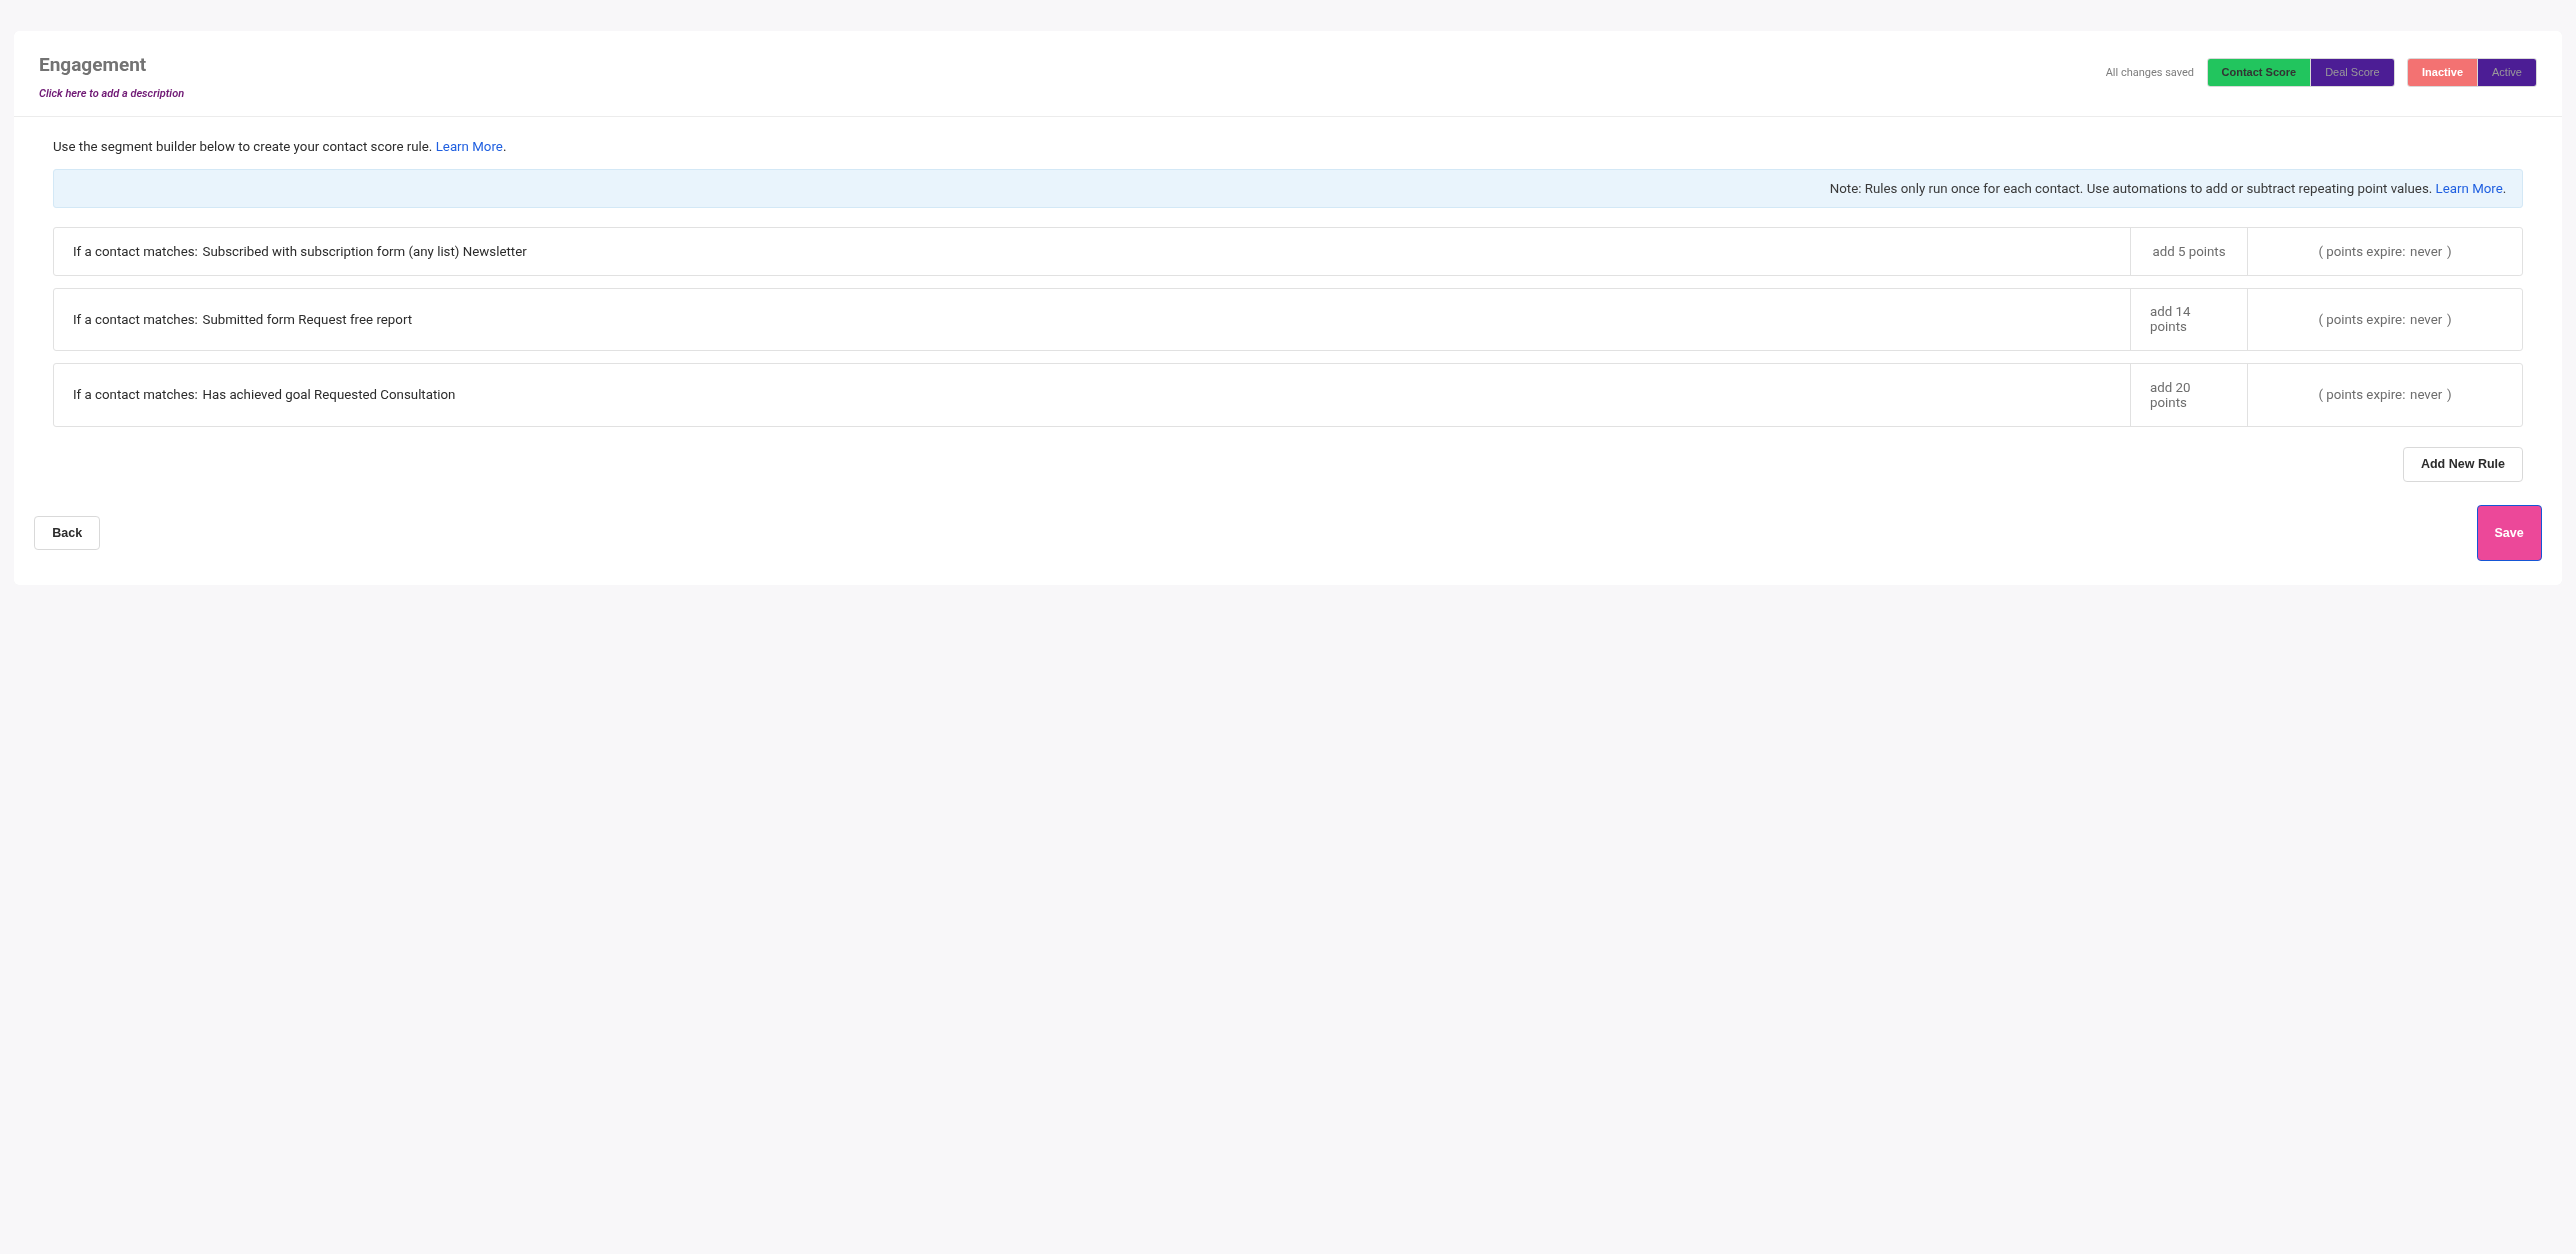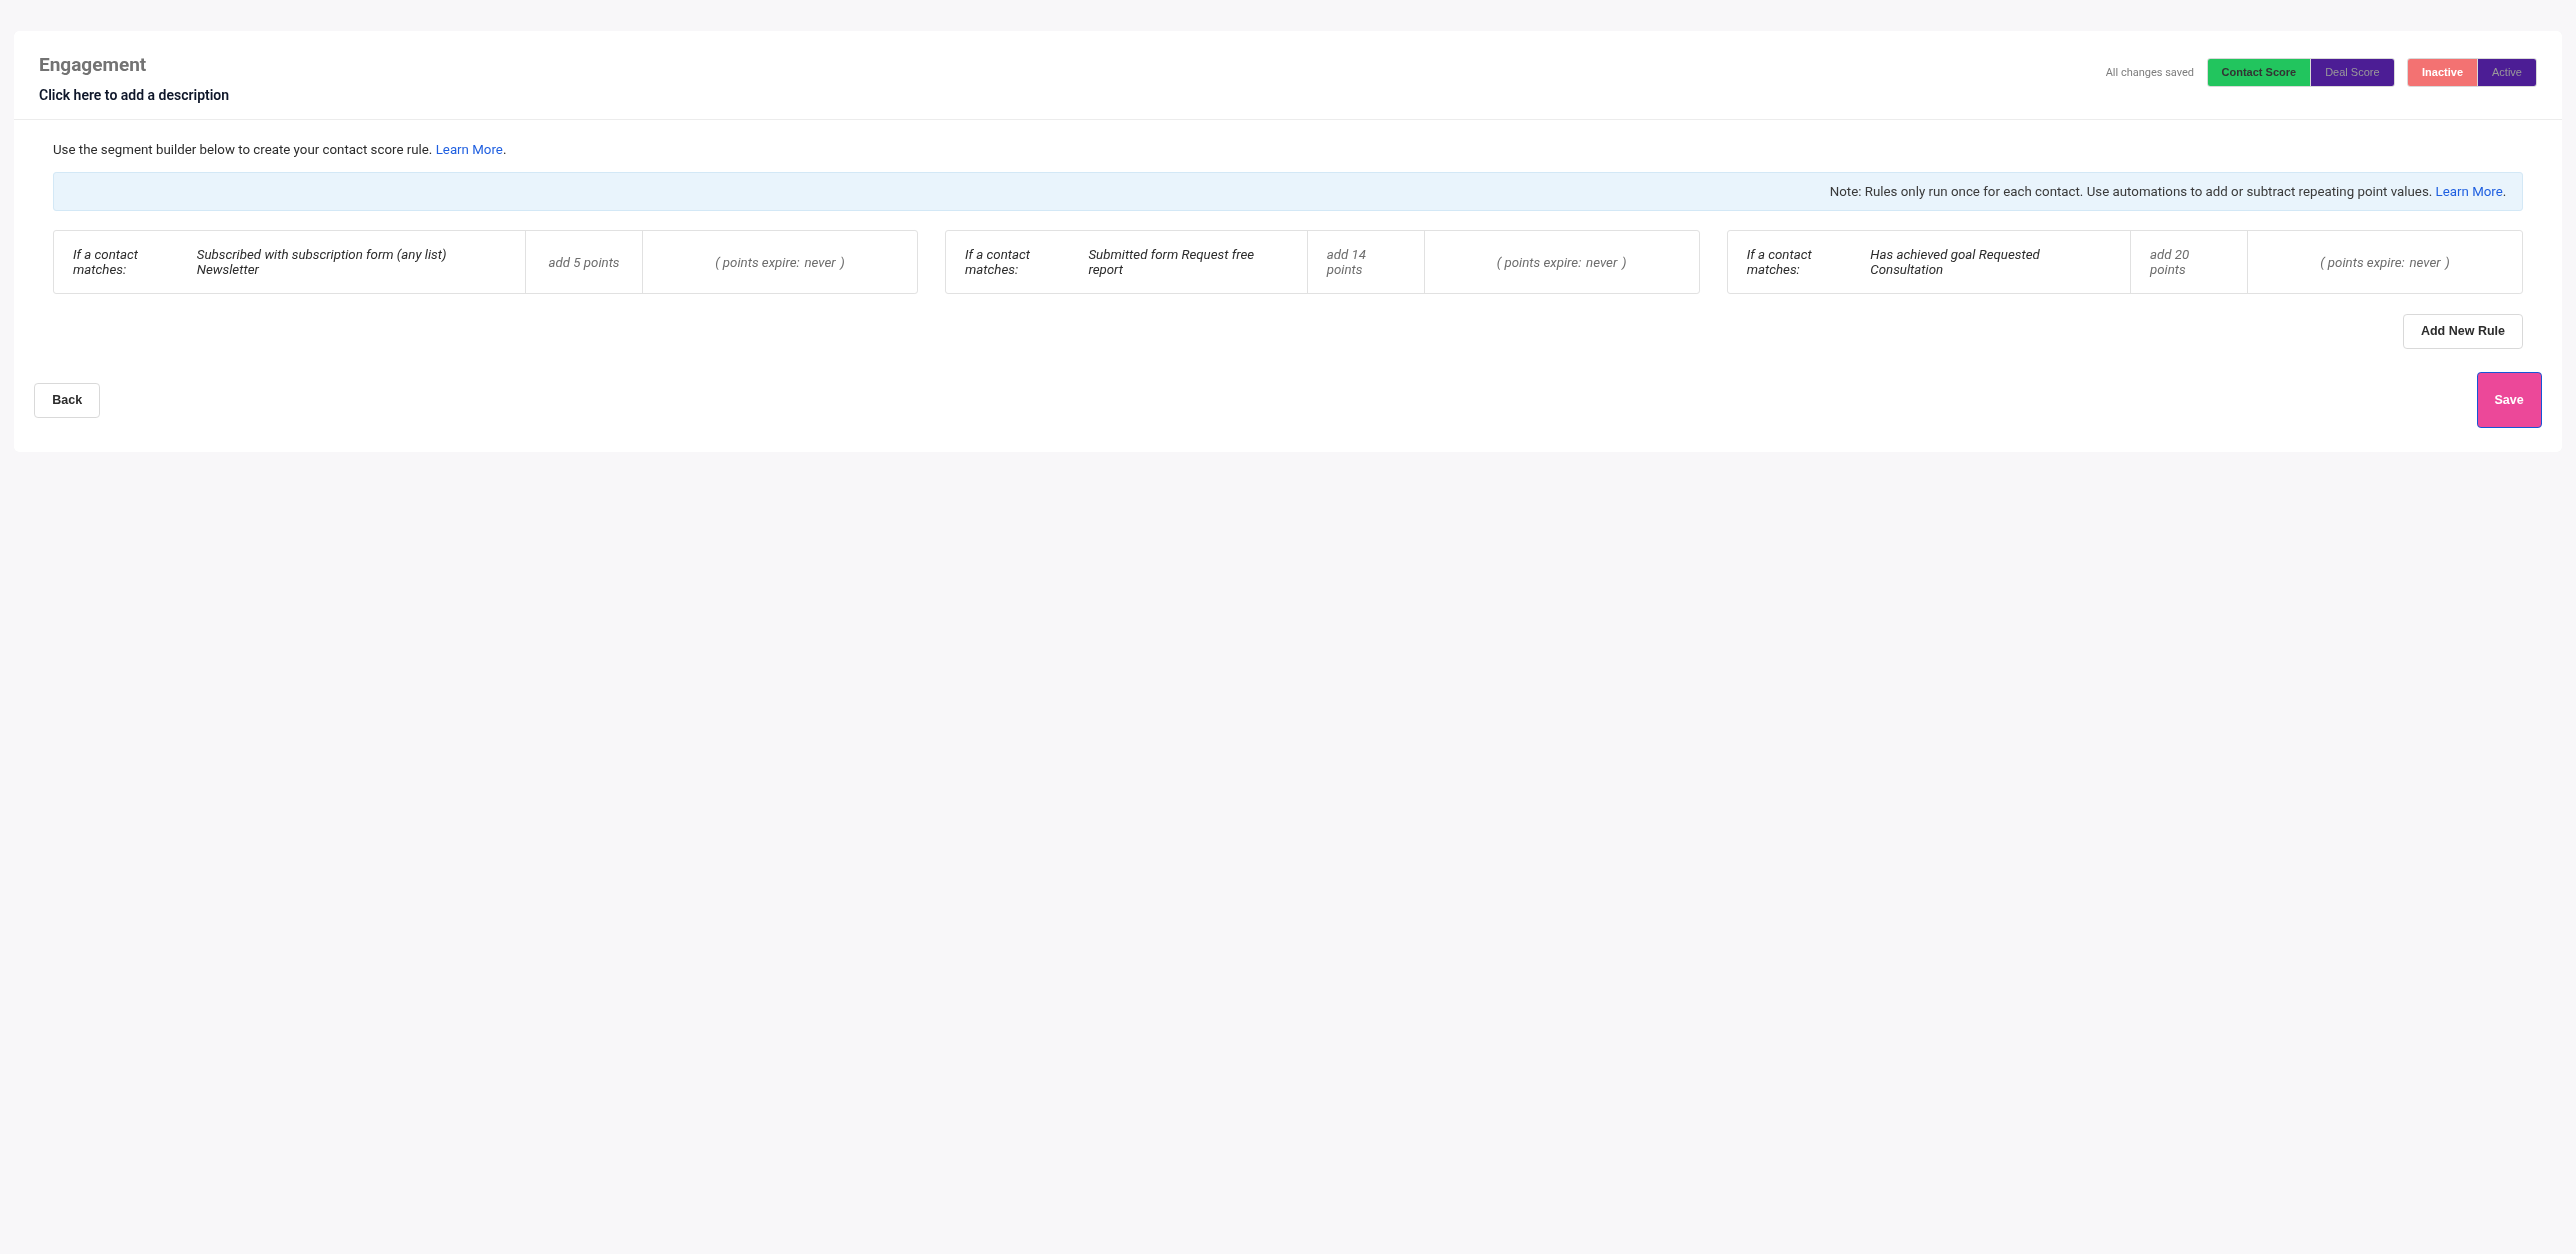--- a/index.html
+++ b/index.html
@@ -29,23 +29,24 @@
       display: flex;
       flex-direction: column;
       gap: 11px;
     }
     .page-title {
       font-size: 19px;
       font-weight: 700;
       color: #737373;
     }
     .description-placeholder {
-      font-size: 14px;
+      font-size: 11px;
+      font-style: italic;
       font-weight: 600;
-      color: #0f172a;
+      color: #701a75;
     }
     .header-right {
       display: flex;
       align-items: center;
       gap: 12.5px;
       padding-top: 4.7px;
     }
     .saved-label {
       font-size: 11px;
       color: #7d7d7d;
@@ -96,23 +97,23 @@
       border: 0.8px solid #d3e8f6;
       border-radius: 3.1px;
       padding: 11px 15.7px;
       text-align: right;
       font-size: 13.3px;
       color: #3a3a3a;
       margin-bottom: 19px;
     }
     .rules-list {
       display: flex;
-      gap: 27px;
+      flex-direction: column;
+      gap: 12px;
       margin-bottom: 20.3px;
-      font-style: italic;
     }
     .rule-row {
       display: flex;
       border: 0.8px solid #e1e1e1;
       border-radius: 3.1px;
       overflow: hidden;
     }
     .rule-cell {
       padding: 15.7px 19px;
       font-size: 13.3px;

